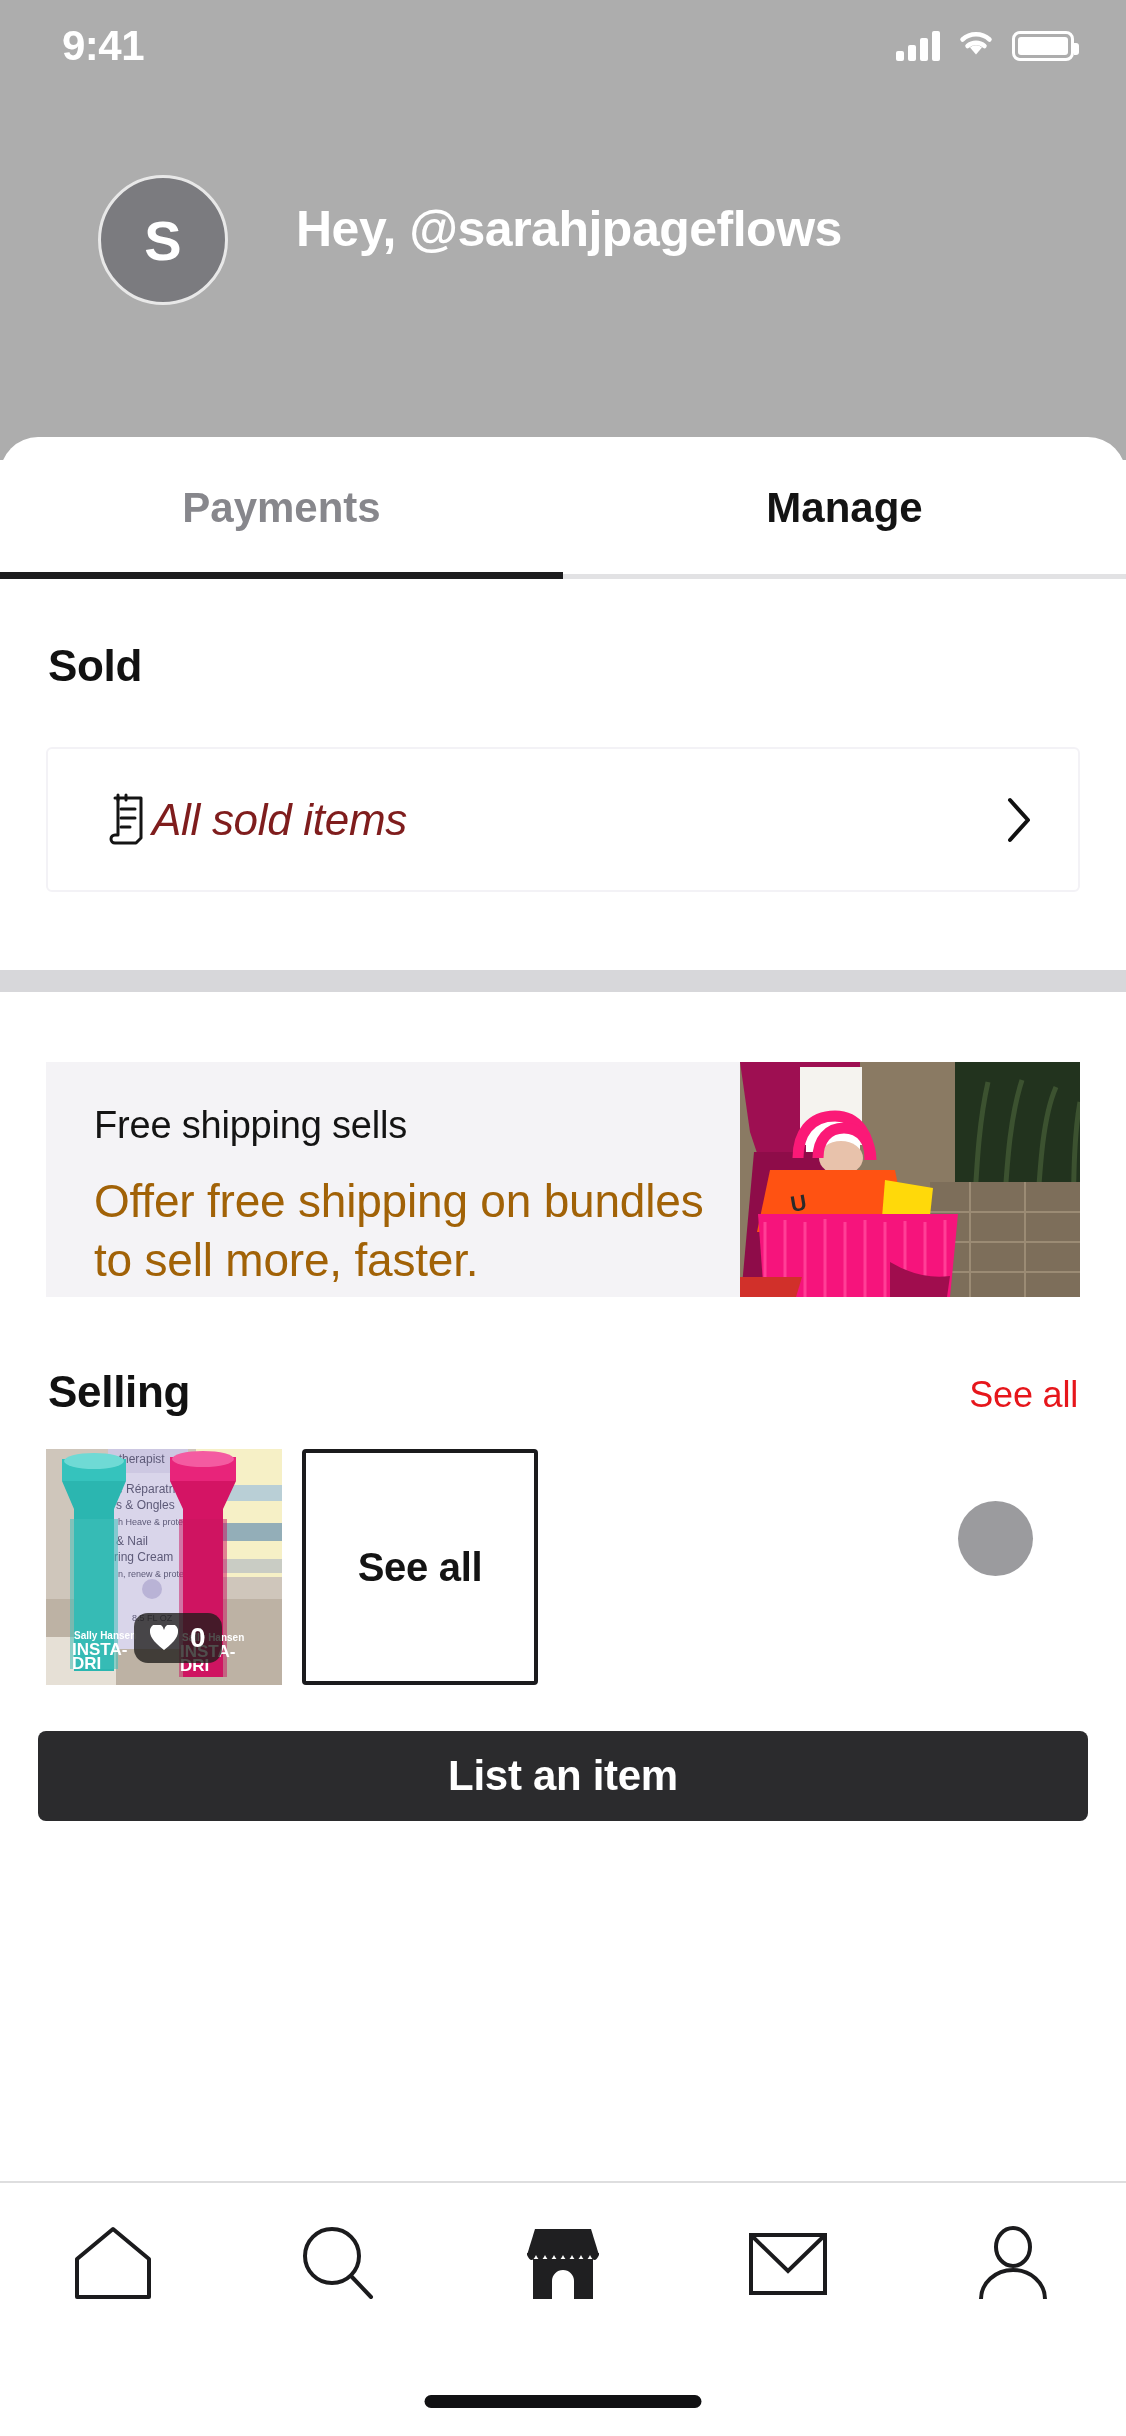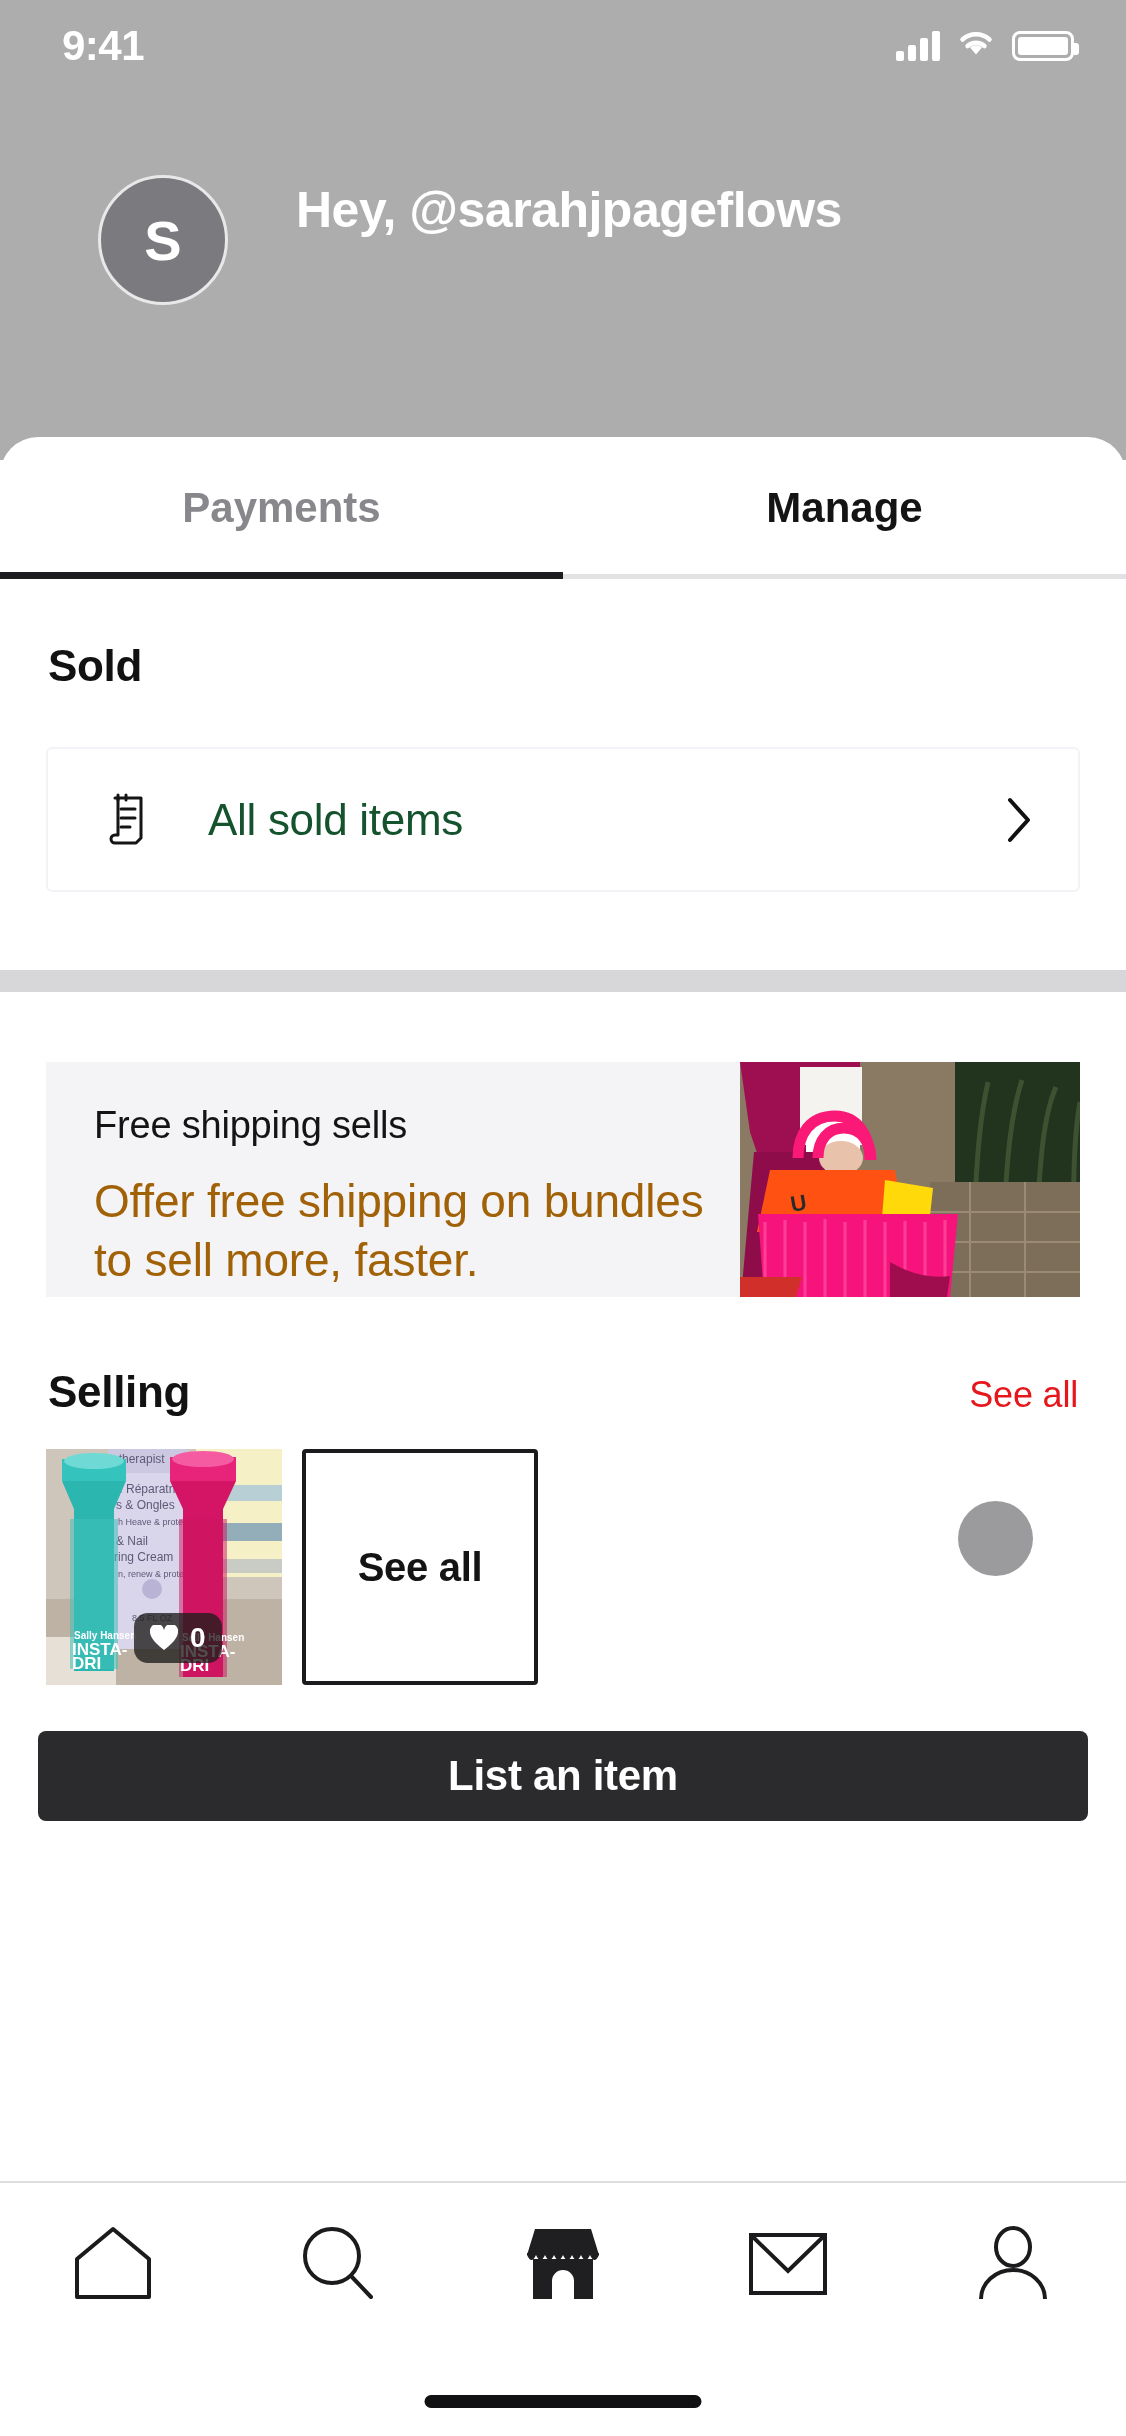--- a/index.html
+++ b/index.html
@@ -46,21 +46,21 @@
     position: absolute; top: 175px; left: 0; width: 100%;
     display: flex; align-items: flex-start; padding: 0 60px 0 98px;
   }
   .avatar {
     width: 130px; height: 130px; border-radius: 50%;
     background: #7b7b7f; border: 3px solid #e8e8e8;
     display: flex; align-items: center; justify-content: center;
     color: #ffffff; font-size: 56px; font-weight: 700; flex: 0 0 auto;
   }
   .greeting {
-    margin-left: 68px; margin-top: 6px;
+    margin-left: 68px; margin-top: 25px;
     color: #ffffff; font-size: 50px; font-weight: 700;
     line-height: 1.18; letter-spacing: -0.5px;
     max-width: 640px; word-break: break-all;
   }
 
   
   .sheet {
     position: absolute; top: 437px; left: 0; width: 1126px;
     height: 1999px; background: #ffffff;
     border-radius: 38px 38px 0 0;
@@ -88,22 +88,22 @@
     padding: 62px 0 0 48px; letter-spacing: -0.3px;
   }
   .sold-card {
     margin: 56px 46px 0 46px;
     border: 2px solid #f3f2f6; border-radius: 6px;
     height: 145px; display: flex; align-items: center;
     padding: 0 44px 0 58px; background: #fff;
   }
   .receipt-icon { width: 46px; height: 58px; flex: 0 0 auto; }
   .sold-label {
-    flex: 1; margin-left: 56px;
-    font-size: 44px; color: #14532d; letter-spacing: -0.3px;
+    flex: 1; 
+    font-size: 44px; color: #7f1d1d; letter-spacing: -0.3px; font-style: italic;
   }
   .chevron-right { width: 30px; height: 48px; flex: 0 0 auto; }
 
   .divider-band { width: 100%; height: 22px; background: #d7d7da; margin-top: 78px; }
 
   
   .promo {
     margin: 70px 46px 0 46px; height: 235px;
     background: #f4f3f6; display: flex; overflow: hidden;
   }

